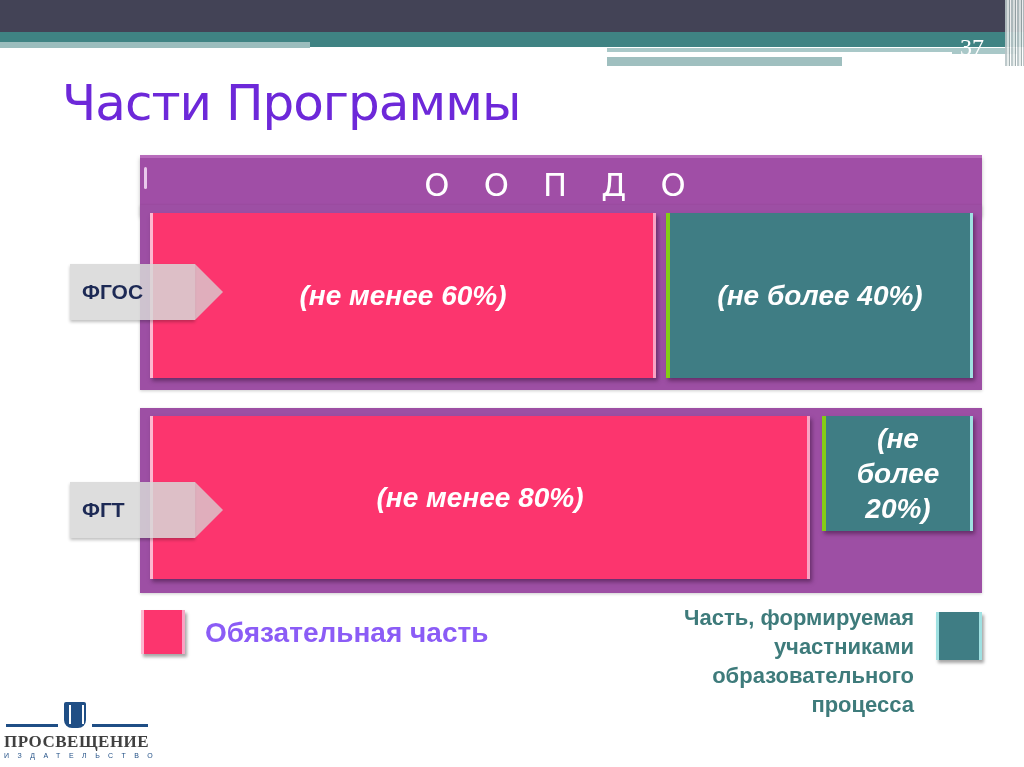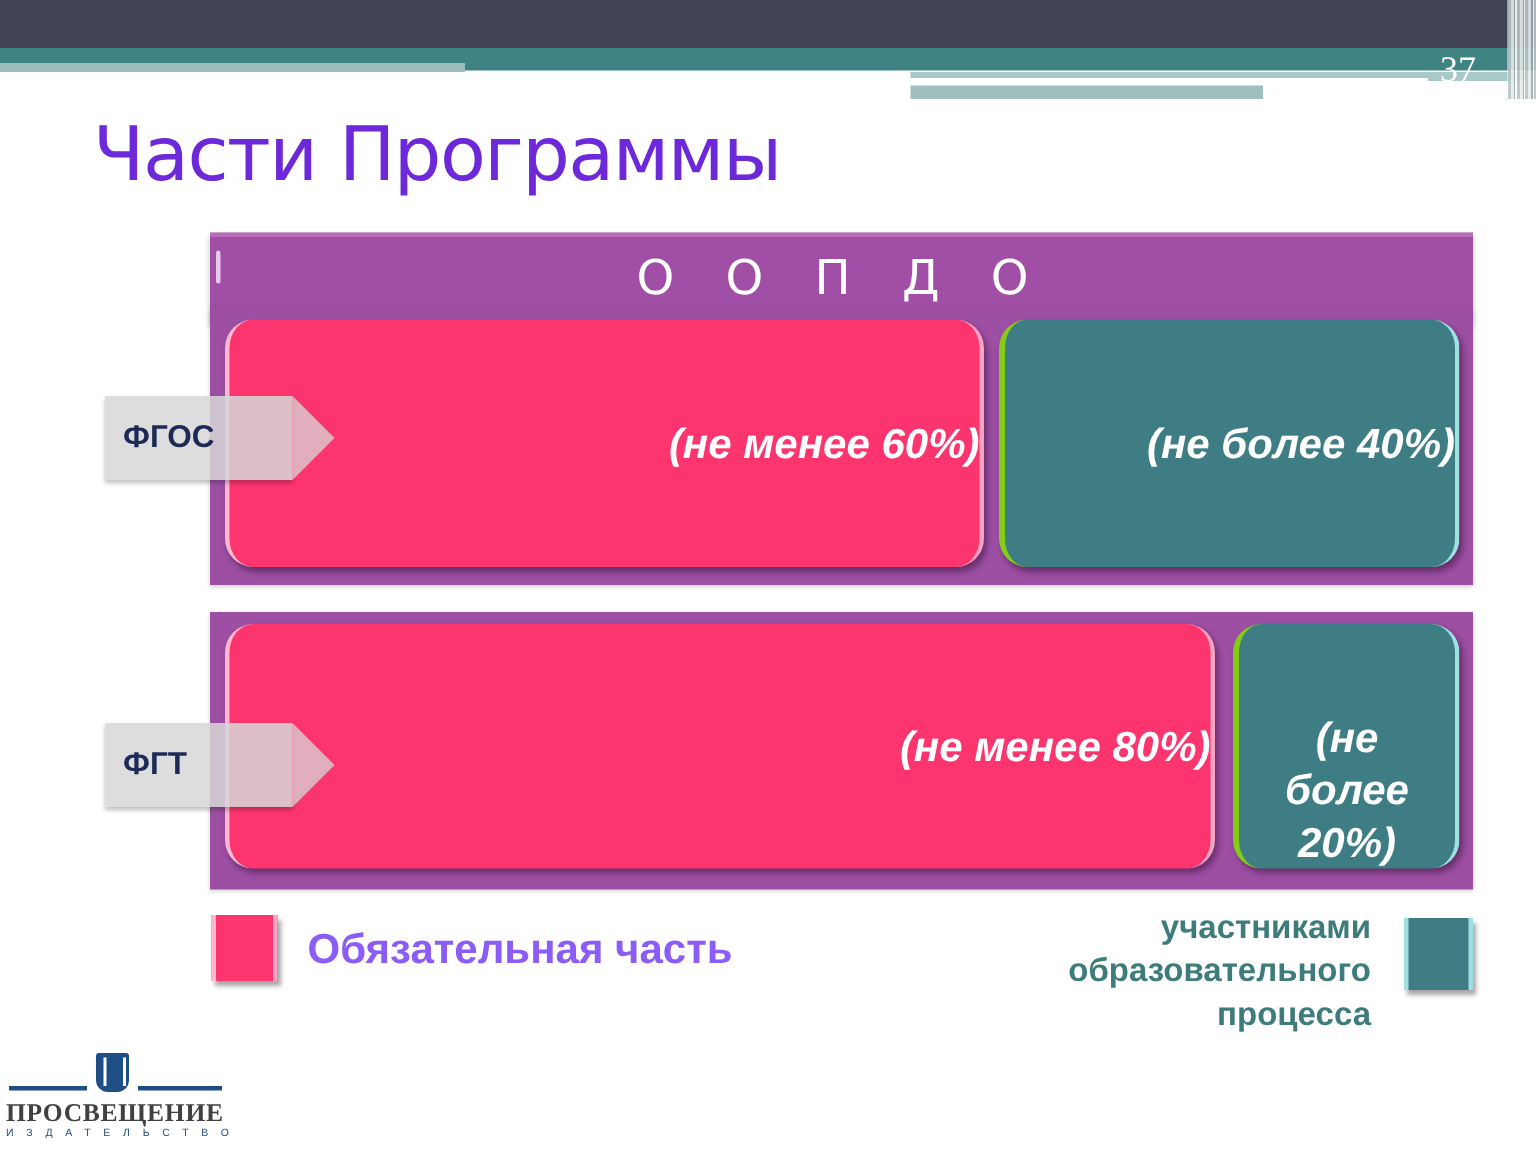--- a/index.html
+++ b/index.html
@@ -18,23 +18,23 @@
   .oop-bar { position:absolute; left:140px; top:155px; width:842px; height:60px; background:#a04ea6;
      box-shadow: inset 0 -3px 0 #7c3182, inset 0 3px 0 #b86cbc, 0 3px 4px rgba(0,0,0,.25);
      display:flex; align-items:center; justify-content:center; }
   .oop-bar .txt { color:#ffffff; font-size:32px; letter-spacing:12px; font-family:"DejaVu Sans", sans-serif; }
   .oop-bar::before { content:""; position:absolute; left:4px; top:12px; width:3px; height:22px; background:#e9c9ec; border-radius:2px; }
 
   .row { position:absolute; left:140px; width:842px; background:#9d4fa4; box-shadow:0 1px 3px rgba(0,0,0,.2); }
   .row1 { top:205px; height:185px; }
   .row2 { top:408px; height:185px; }
 
-  .blk { position:absolute; display:flex; align-items:center; justify-content:flex-end; text-align:center;
+  .blk { position:absolute; display:flex; align-items:center; justify-content:center; text-align:center;
      color:#ffffff; font-style:italic; font-weight:bold; font-size:28px;
-     box-shadow: 2px 3px 4px rgba(60,20,60,.55); border-radius: 19px; }
+     box-shadow: 2px 3px 4px rgba(60,20,60,.55); }
   .pink { background:#fc356e; border-left:3px solid #fdb7d0; border-right:3px solid #f9a3c4; }
   .teal { background:#3f7d84; border-left:4px solid #84cc16; border-right:3px solid #9fe1e2; }
 
   .tag { position:absolute; height:56px; display:flex; align-items:center;margin-left:28px; }
   .tag .body { height:56px; width:125px; background:rgba(215,215,215,.85); display:flex; align-items:center; padding-left:12px; box-sizing:border-box;
       font-weight:bold; font-size:21px; color:#1d2a55; box-shadow:0 2px 3px rgba(0,0,0,.25); }
   .tag .arrow { width:0; height:0; border-top:28px solid transparent; border-bottom:28px solid transparent; border-left:28px solid rgba(215,215,215,.75); }
 
   .leg-sq { position:absolute; width:44px; height:44px; box-shadow:2px 3px 3px rgba(0,0,0,.35); }
   .leg-sq.p { background:#fc356e; border-left:3px solid #fdb7d0; border-right:3px solid #f9a3c4; box-sizing:border-box; }
@@ -73,40 +73,41 @@
   </div>
   <div class="blk teal" style="left:526px; top:8px; width:300px; height:165px;">
     <span>(не более 40%)</span>
   </div>
 </div>
 
 <div class="row row2">
   <div class="blk pink" style="left:10px; top:8px; width:654px; height:163px;">
     <span>(не менее 80%)</span>
   </div>
-  <div class="blk teal" style="left:682px; top:8px; width:144px; height:163px; flex-direction:column; line-height:35px;">
+  <div class="blk teal" style="left:682px; top:8px; width:144px; height:115px; flex-direction:column; line-height:35px;">
     <span>(не</span>
     <span>более</span>
     <span>20%)</span>
   </div>
 </div>
 
 <div class="tag" style="left:42px; top:264px;">
   <div class="body">ФГОС</div>
   <div class="arrow"></div>
 </div>
 <div class="tag" style="left:42px; top:482px;">
   <div class="body">ФГТ</div>
   <div class="arrow"></div>
 </div>
 
 <div class="leg-sq p" style="left:141px; top:610px;"></div>
 <div class="leg-txt1">Обязательная  часть</div>
 
 <div class="leg-txt2">
+  <div>Часть, формируемая</div>
   <div>участниками</div>
   <div>образовательного</div>
   <div>процесса</div>
 </div>
 <div class="leg-sq t" style="left:936px; top:612px; width:46px; height:48px;"></div>
 
 <div class="logo">
   <div class="line" style="left:6px; width:52px;"></div>
   <div class="shield">
       <span></span>

